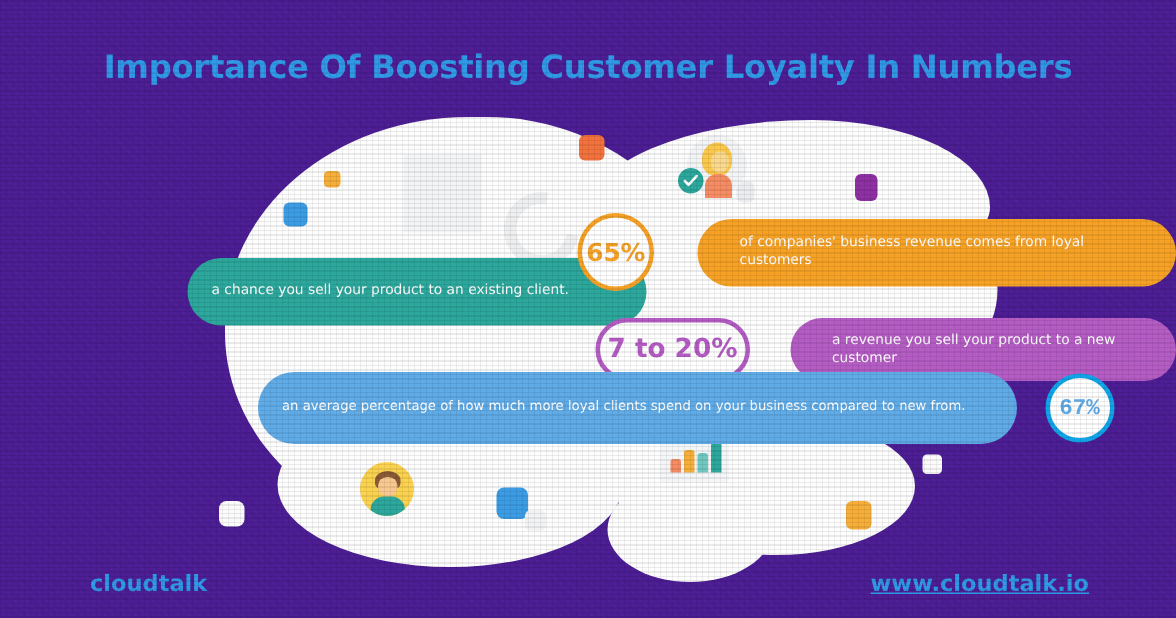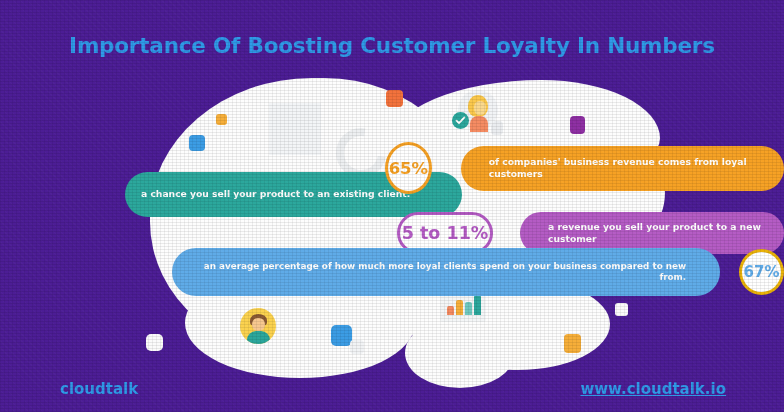--- a/index.html
+++ b/index.html
@@ -265,21 +265,21 @@
     font-weight: bold;
     font-family: "DejaVu Sans", sans-serif;
     white-space: nowrap;
   }
   .stat-body {
     display: flex;
     align-items: center;
     box-sizing: border-box;
     color: #ffffff;
     font-size: 9.2px;
-    font-weight: bold;
+    font-weight: normal;
     line-height: 12.5px;
     font-family: "DejaVu Sans", sans-serif;
   }
 
   
   #stat-teal { left: 125px; top: 172px; }
   #stat-teal .stat-body {
     background: #2ba79c;
     height: 45px;
     border-radius: 23px;
@@ -351,23 +351,24 @@
     text-align: right;
     justify-content: flex-end;
     line-height: 11.5px;
     font-size: 8.8px;
   }
   #stat-blue .stat-bubble {
     position: relative;
     width: 46px;
     height: 46px;
     border-radius: 50%;
-    border: 3px solid #eab308;
+    border: 3px solid #0ea5e9;
     color: #5fabe8;
     font-size: 15px;
+    font-family: Liberation Mono, monospace;
   }
 
   
   .footer-text {
     position: absolute;
     bottom: 14px;
     color: #2f9ae8;
     font-size: 15px;
     font-weight: bold;
     font-family: "DejaVu Sans", sans-serif;
@@ -436,21 +437,21 @@
   <div class="stat" id="stat-teal">
     <div class="stat-body">a chance you sell your product to an existing client.</div>
   </div>
 
   <div class="stat" id="stat-orange">
     <div class="stat-bubble">65%</div>
     <div class="stat-body">of companies' business revenue comes from loyal customers</div>
   </div>
 
   <div class="stat" id="stat-purple">
-    <div class="stat-bubble">5 to 11%</div>
+    <div class="stat-bubble">7 to 20%</div>
     <div class="stat-body">a revenue you sell your product to a new customer</div>
   </div>
 
   <div class="stat" id="stat-blue">
     <div class="stat-body">an average percentage of how much more loyal clients spend on your business compared to new from.</div>
     <div class="stat-bubble">67%</div>
   </div>
 
   <div class="footer-text" id="logo">cloudtalk</div>
   <div class="footer-text" id="website">www.cloudtalk.io</div>

